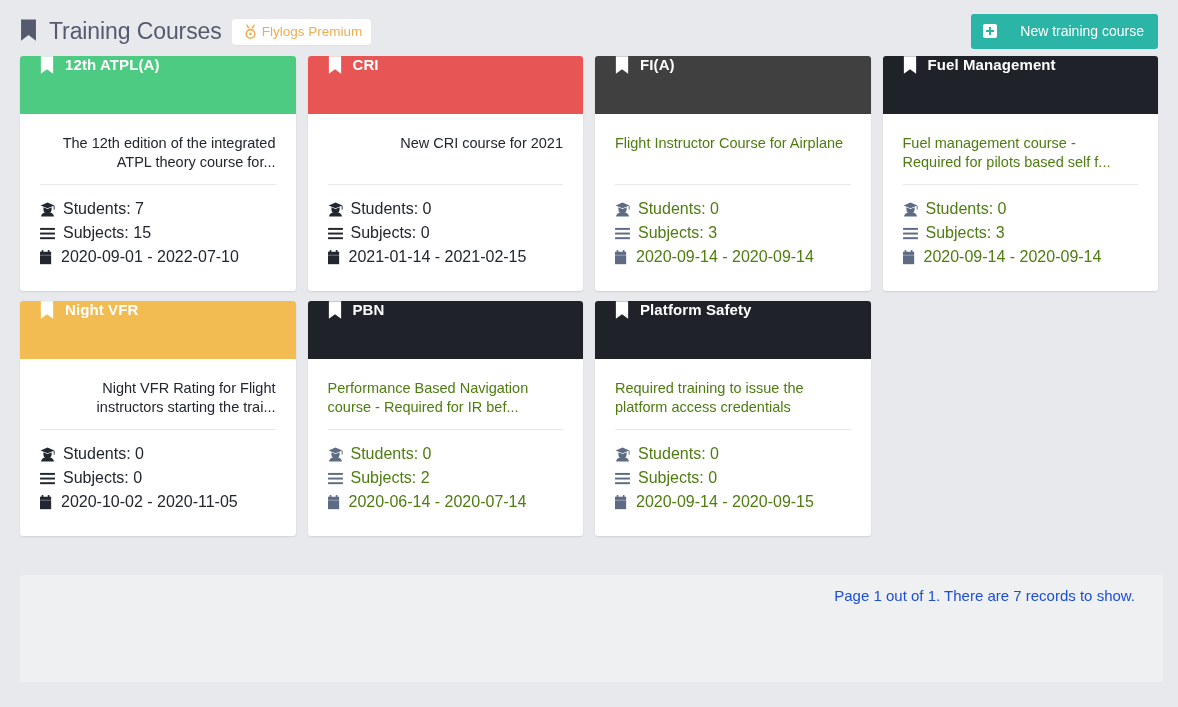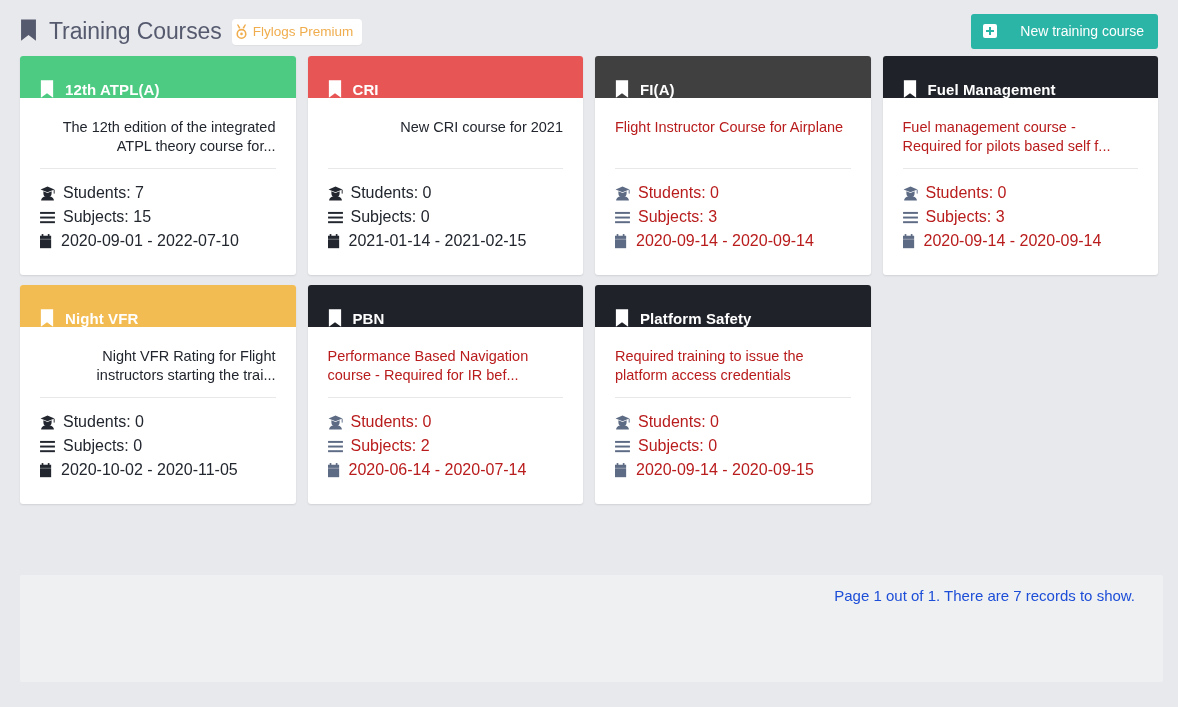--- a/index.html
+++ b/index.html
@@ -18,21 +18,21 @@
     padding-top: 6px;
   }
   .title-wrap { display: flex; align-items: flex-end; gap: 10px; }
   .page-title {
     font-size: 23px; color: #555a6e; font-weight: 400;
     letter-spacing: -0.1px; white-space: nowrap;
   }
   .title-bookmark { display: inline-block; margin-right: 2px; }
   .premium-badge {
     background: #ffffff; border-radius: 4px;
-    padding: 5px 9px 6px 3px; display: inline-flex; align-items: center; gap: 5px;
+    padding: 5px 9px 6px 12px; display: inline-flex; align-items: center; gap: 5px;
     font-size: 13.5px; color: #f0ad4e; white-space: nowrap;
     box-shadow: 0 1px 1px rgba(0,0,0,0.04);
   }
   .premium-badge svg { display: block; }
   .spacer { flex: 1 1 auto; }
   .new-btn {
     background: #2bb5a7; color: #ffffff; border: none; border-radius: 3px;
     font-size: 14px; font-family: "Liberation Sans", sans-serif;
     padding: 9px 14px 10px 12px; display: inline-flex; align-items: center; gap: 23px;
     cursor: pointer; white-space: nowrap;
@@ -44,41 +44,41 @@
     display: flex; flex-wrap: wrap;
     margin: 0 -6px;
   }
   .card-cell { width: 25%; padding: 0 6px 10px; }
   .card {
     background: #ffffff; border-radius: 3px; overflow: hidden;
     box-shadow: 0 1px 2px rgba(0,0,0,0.10);
     display: flex; flex-direction: column;
   }
   .card-head {
-    height: 42px; display: flex; align-items: flex-end; gap: 11px;
+    height: 58px; display: flex; align-items: flex-start; gap: 11px;
     padding: 0 20px; color: #ffffff;
   }
   .card-head svg { display: block; flex: 0 0 auto; }
   .card-head-title {
     font-size: 15px; font-weight: bold; color: #ffffff;
     letter-spacing: 0.1px; white-space: nowrap; overflow: hidden;
   }
   .card-body { padding: 20px 20px 22px; }
   .card-desc {
     font-size: 14.5px; line-height: 1.28; min-height: 37px;
   }
   .divider { height: 1px; background: #e6e8ea; margin: 13px 0 12px; }
   .meta-row {
     display: flex; align-items: center; gap: 8px;
     font-size: 16px; line-height: 1.0; padding: 4px 0;
   }
   .meta-row svg { display: block; flex: 0 0 auto; }
 
   
-  .tone-dark .card-desc, .tone-dark .meta-row { color: #b91c1c; }
+  .tone-dark .card-desc, .tone-dark .meta-row { color: #4d7c0f; }
   .tone-dark .meta-row svg, .tone-dark .card-desc { fill: #5d6b84; }
   .tone-light .card-desc, .tone-light .meta-row { color: #22262e; text-align: right; }
 
   
   .footer-panel {
     position: absolute; left: 20px; right: 15px; top: 575px; height: 107px;
     background: #eff0f2; border-radius: 2px;
     display: flex; align-items: flex-start; justify-content: flex-end;
     padding: 12px 28px 0 0;
   }

